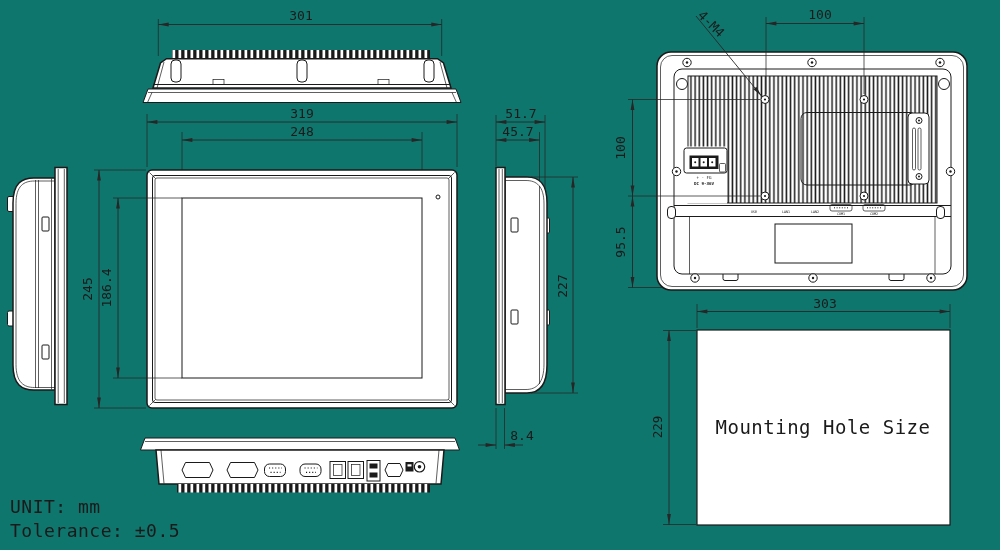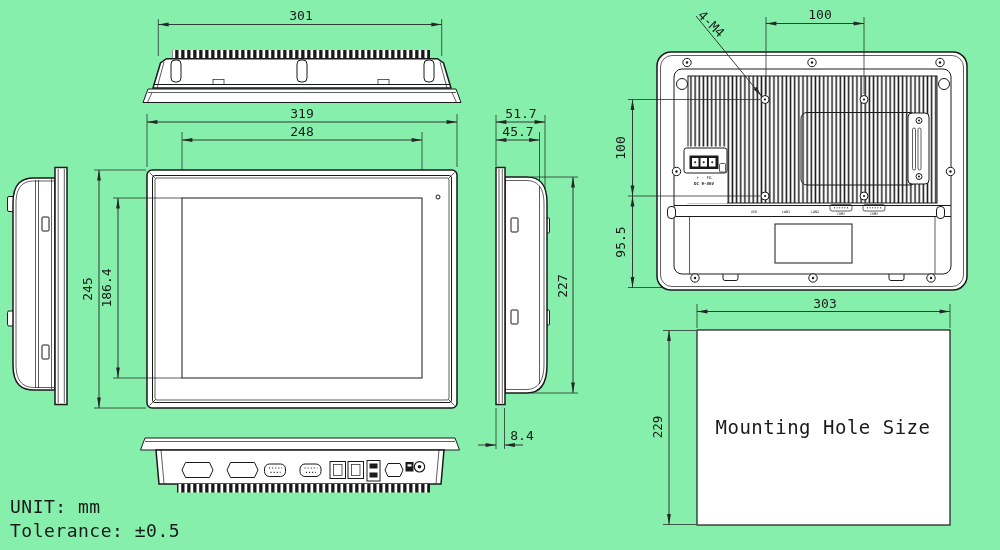--- a/index.html
+++ b/index.html
@@ -1,16 +1,16 @@
 <!DOCTYPE html>
 <html><head>
 <meta charset="utf-8">
 <style>
   html,body{margin:0;padding:0;background:#fff;}
-  #canvas{position:relative;width:1000px;height:550px;background:#86efac;overflow:hidden;}
+  #canvas{position:relative;width:1000px;height:550px;background:#0f766e;overflow:hidden;}
   svg{position:absolute;left:0;top:0;}
   svg text{font-family:"DejaVu Sans Mono","Liberation Mono",monospace;fill:#1a1a1a;}
   .dimtxt{font-size:13px;text-anchor:middle;}
   .smalltxt{font-size:12.5px;text-anchor:middle;}
   .tinytxt{font-size:3.3px;text-anchor:middle;}
   .microtxt{font-size:4.2px;text-anchor:middle;}
   .captxt{font-size:19px;letter-spacing:.5px;text-anchor:middle;}
   .foottxt{font-size:18px;letter-spacing:.5px;}
   .ol{fill:#fff;stroke:#1a1a1a;stroke-width:1.5;}
   .ol2{fill:#fff;stroke:#1a1a1a;stroke-width:1;}

